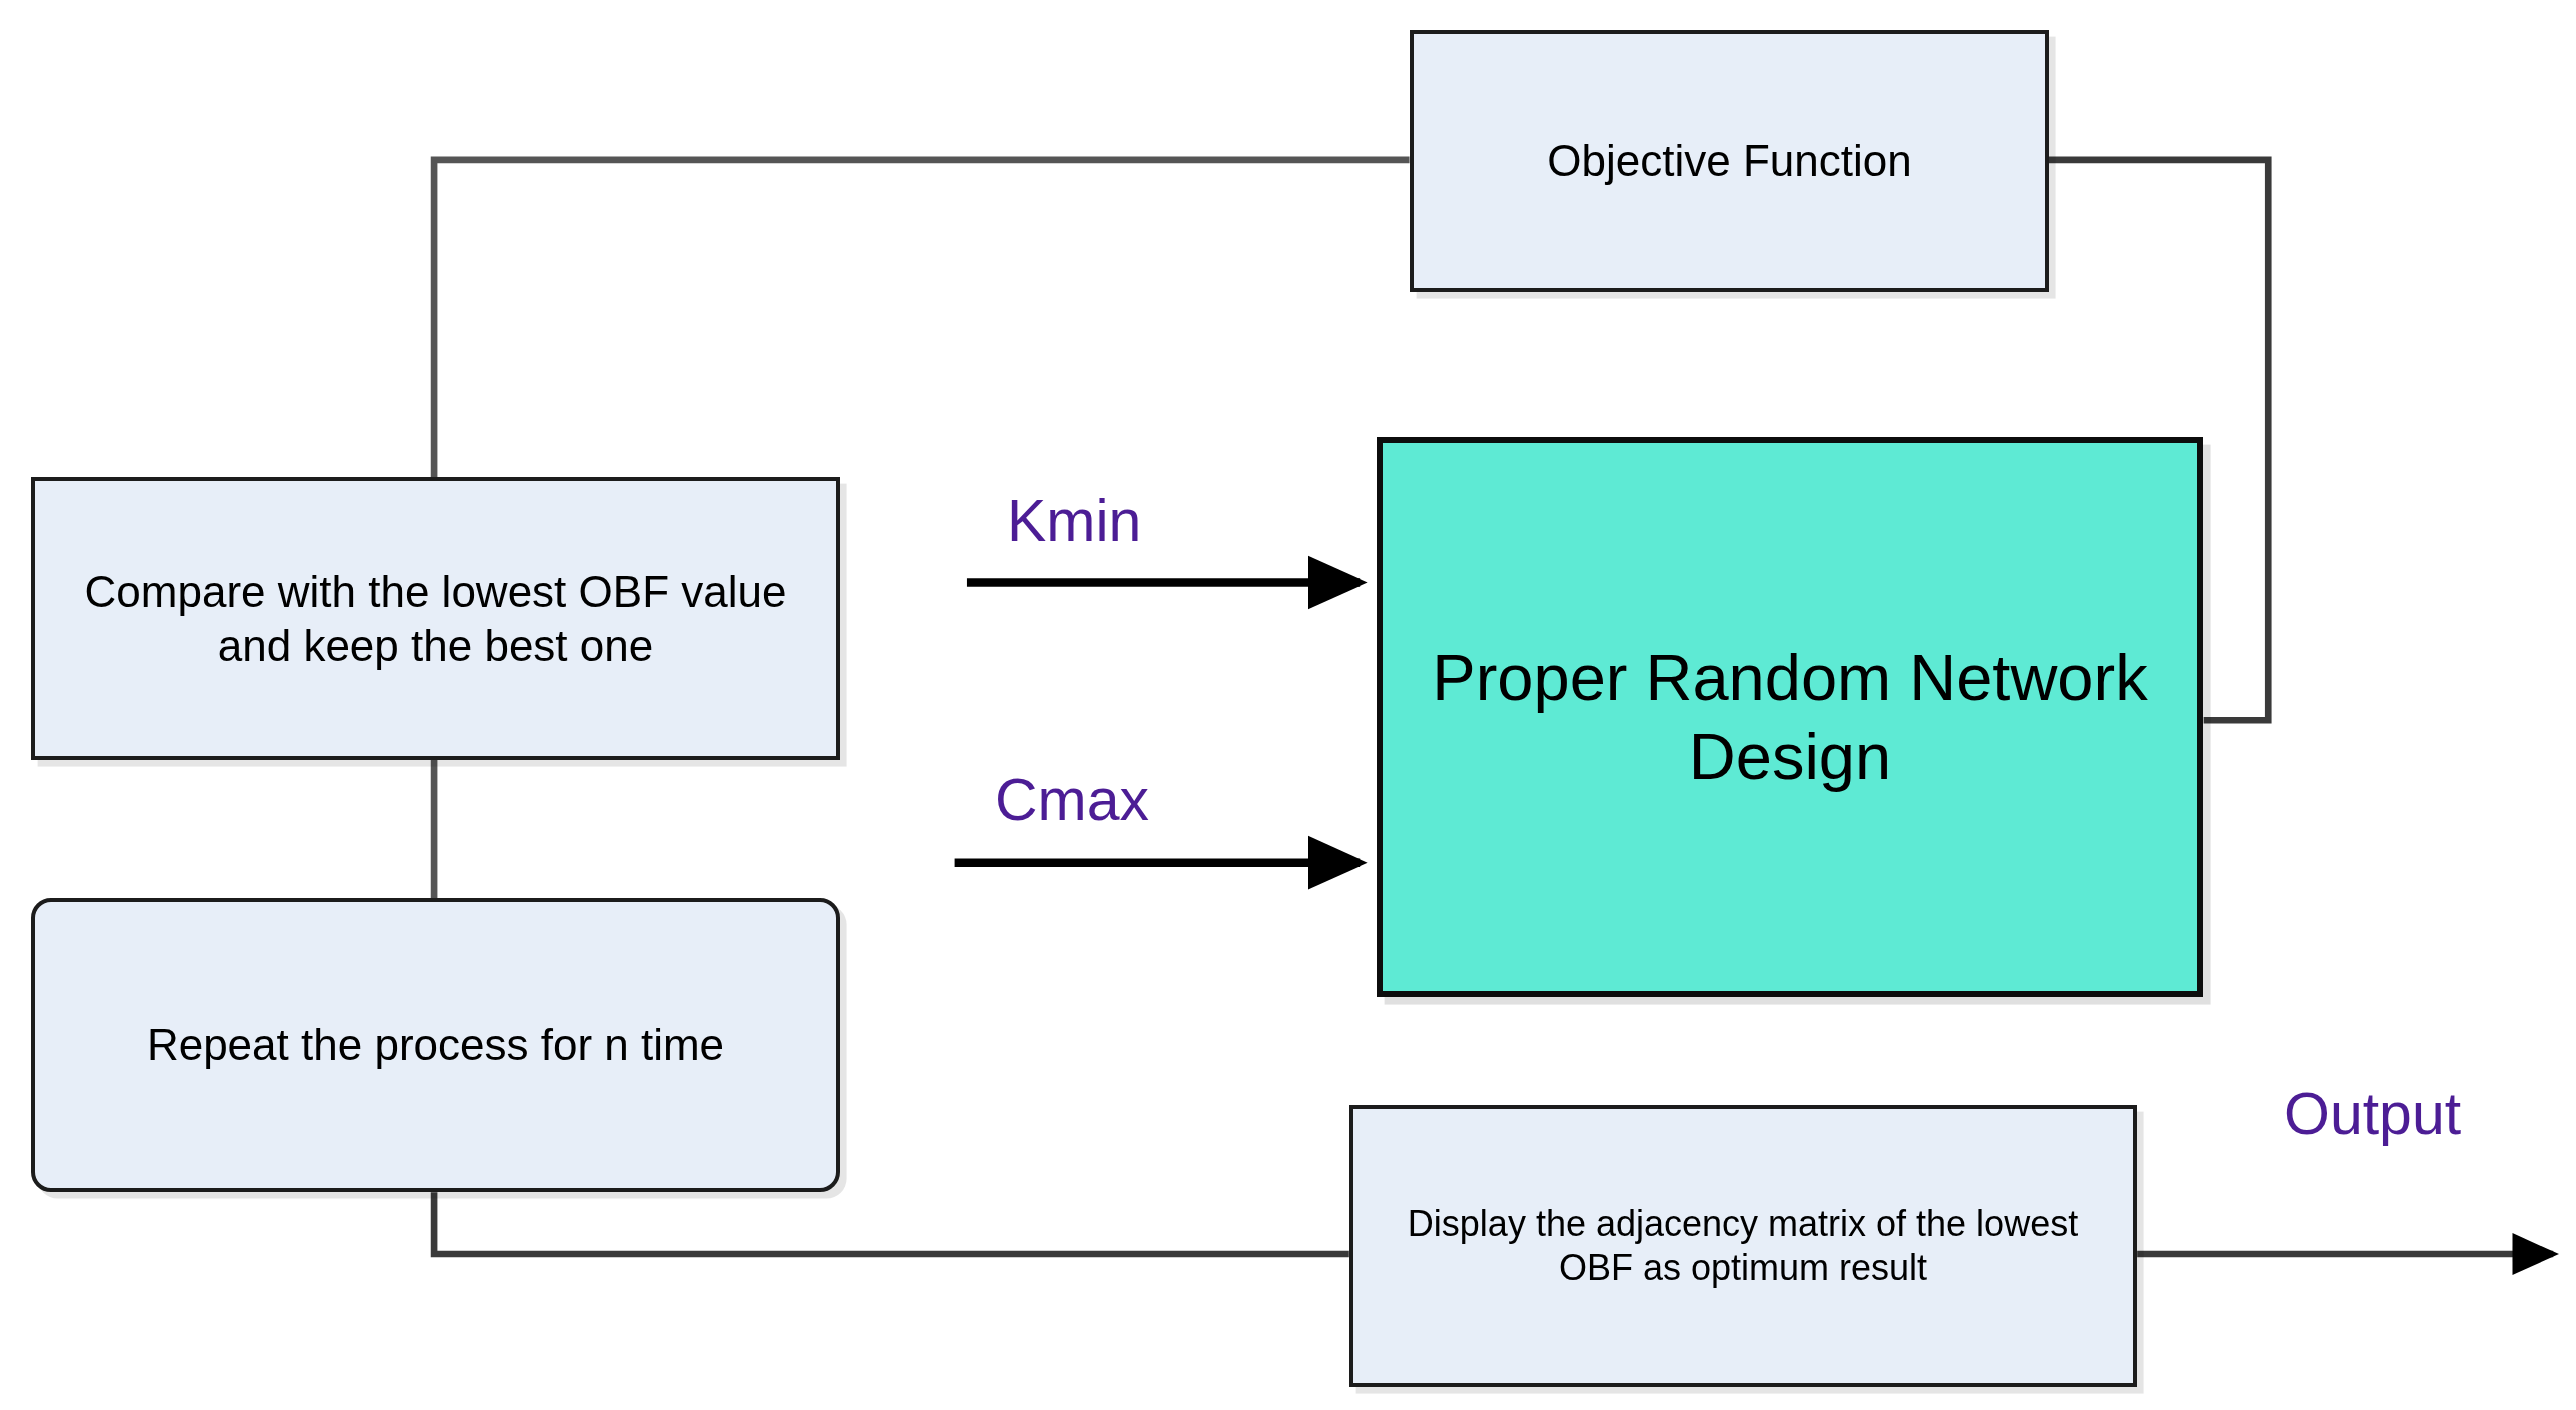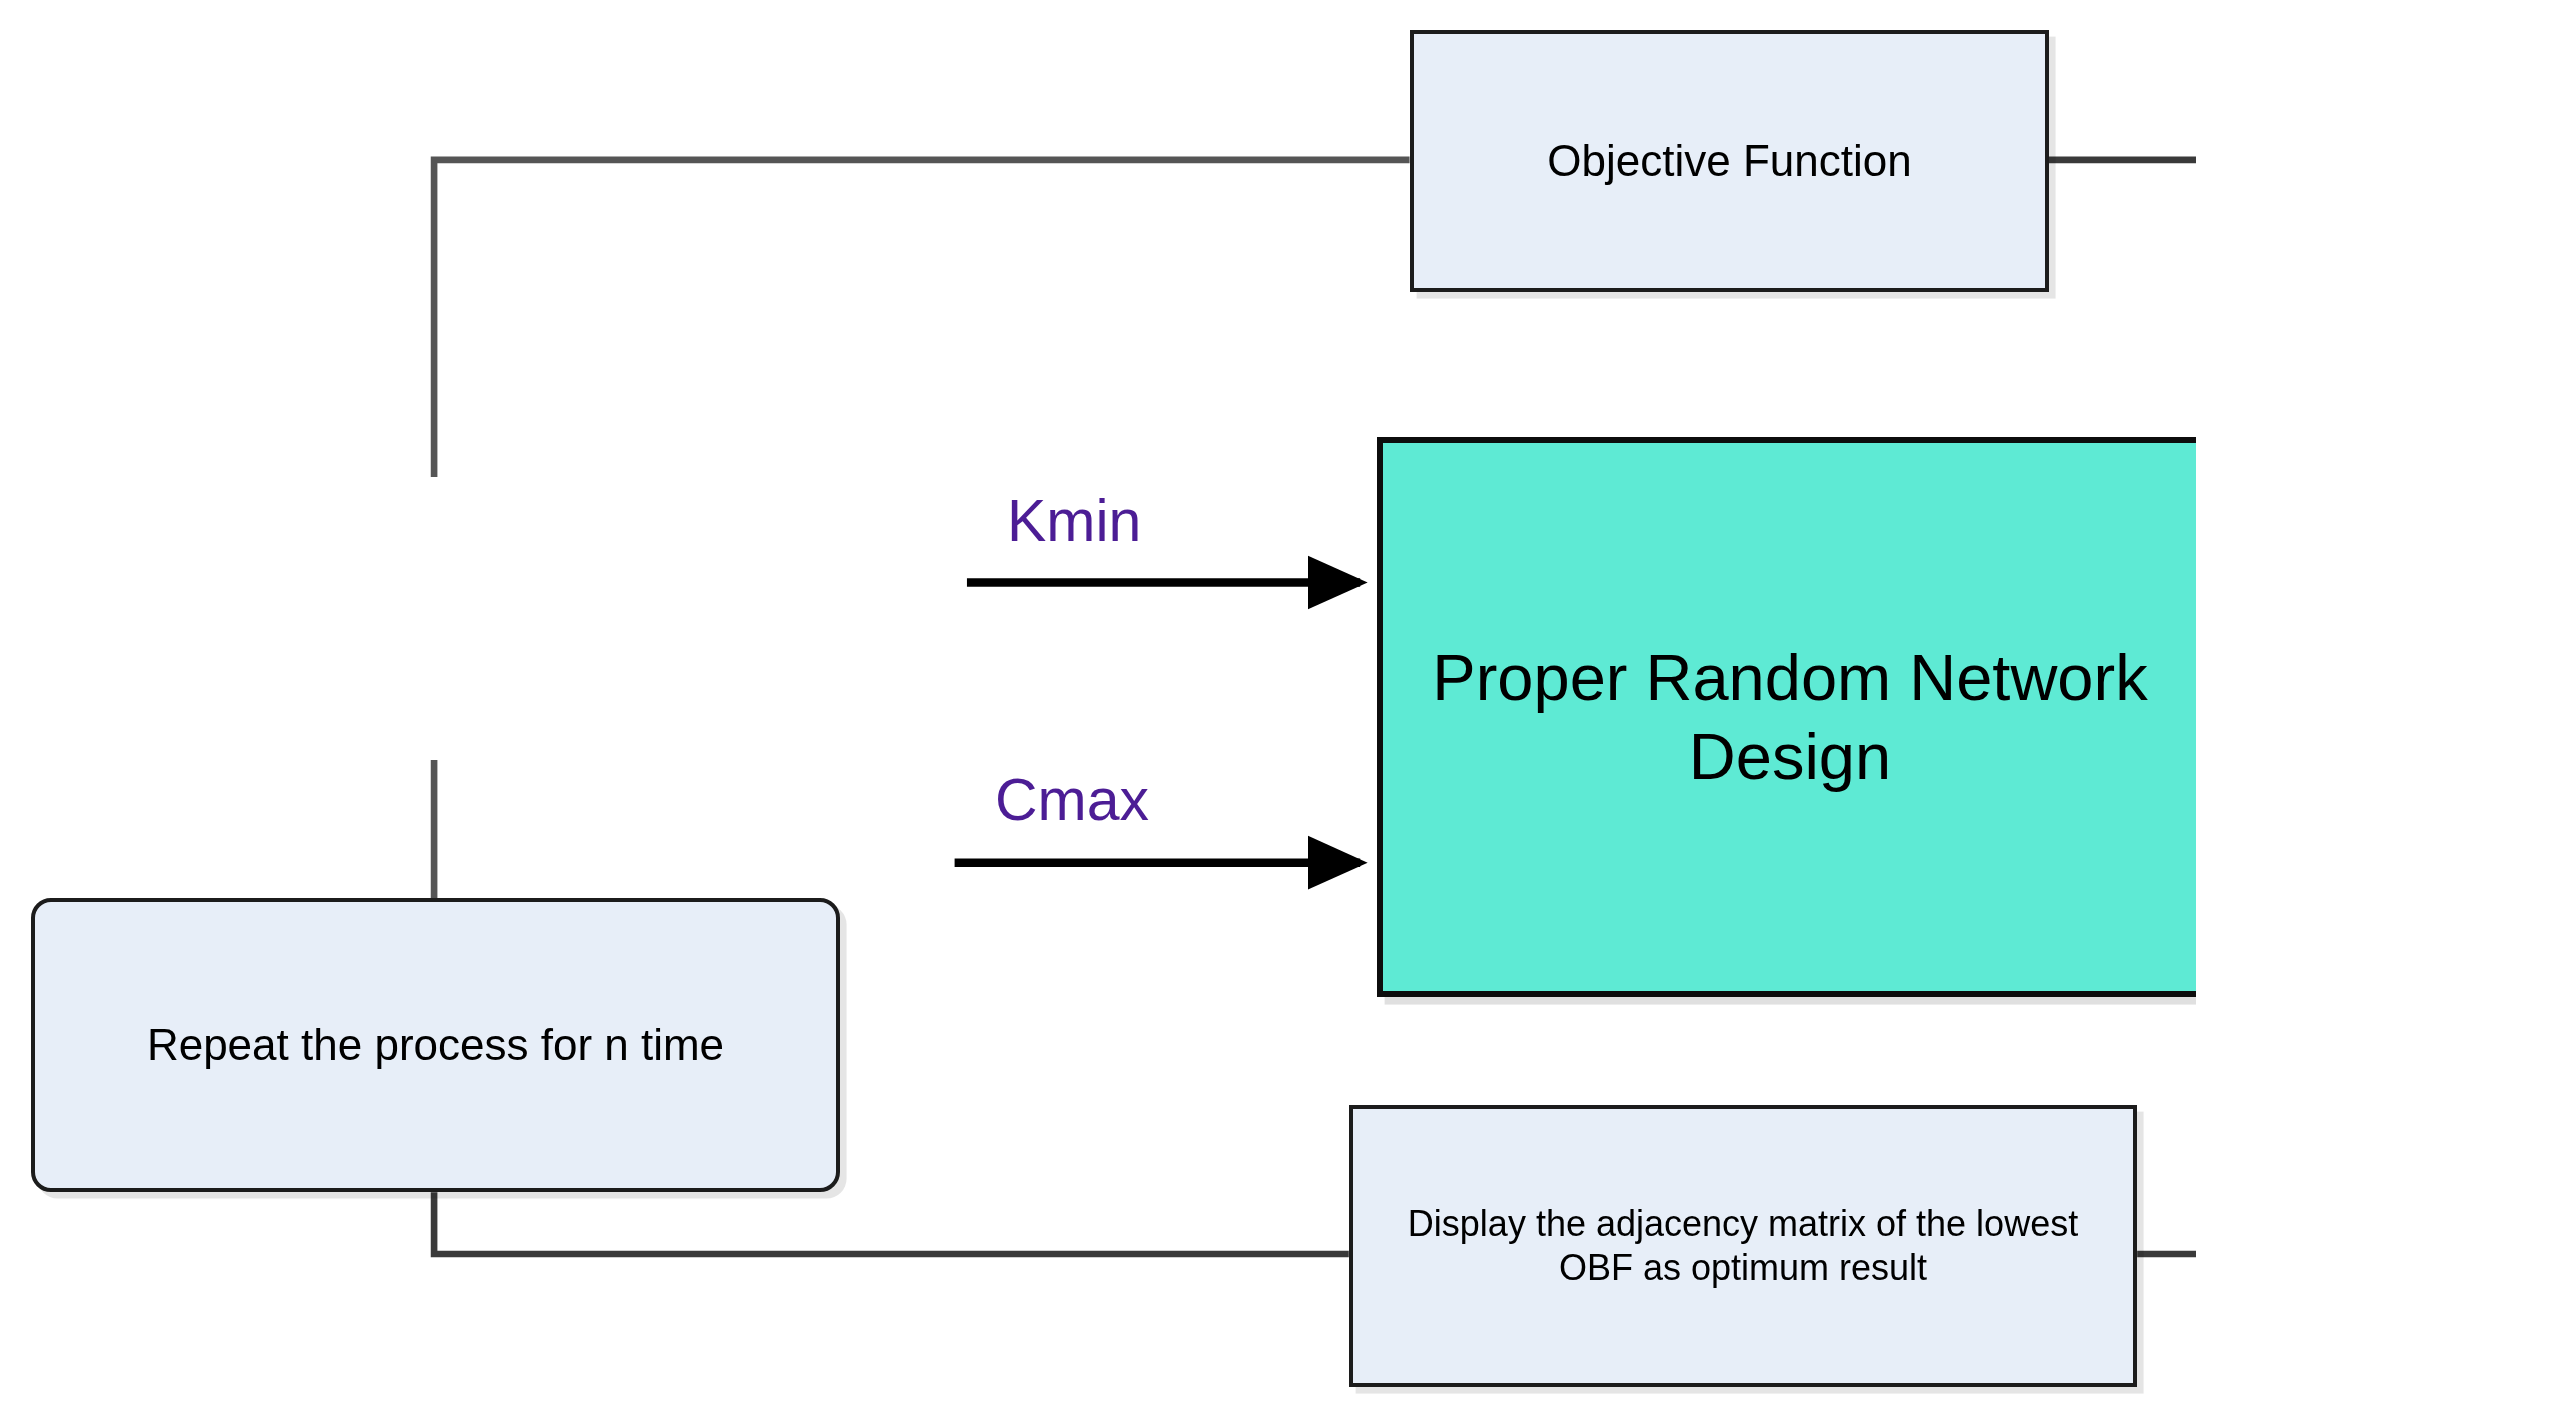--- a/index.html
+++ b/index.html
@@ -3,21 +3,21 @@
 <meta charset="utf-8">
 <title>Proper Random Network Design Flowchart</title>
 <style>
   html, body {
     margin: 0;
     padding: 0;
     background: #ffffff;
   }
   #canvas {
     position: relative;
-    width: 2196px;
+    width: 2576px;
     height: 1411px;
     background: #ffffff;
     overflow: hidden;
     font-family: "Liberation Sans", sans-serif;
   }
   #wires {
     position: absolute;
     left: 0;
     top: 0;
     width: 2576px;
@@ -91,20 +91,23 @@
 
     <path d="M 1005 908 L 1432 908" fill="none" stroke="#000000" stroke-width="9" marker-end="url(#arrowhead-solid)"></path>
 
     <path d="M 2250 1320 L 2688 1320" fill="none" stroke="#3a3a3a" stroke-width="7" marker-end="url(#arrowhead-solid)"></path>
   </svg>
 
   <div class="node node-pale" id="node-objective">
     <div class="node-inner">Objective Function</div>
   </div>
 
+  <div class="node node-pale" id="node-compare">
+    <div class="node-inner">Compare with the lowest OBF value and keep the best one</div>
+  </div>
 
   <div class="node node-pale" id="node-repeat">
     <div class="node-inner">Repeat the process for n time</div>
   </div>
 
   <div class="node node-blue" id="node-prnd">
     <div class="node-inner">Proper Random Network Design</div>
   </div>
 
   <div class="node node-pale" id="node-display">

